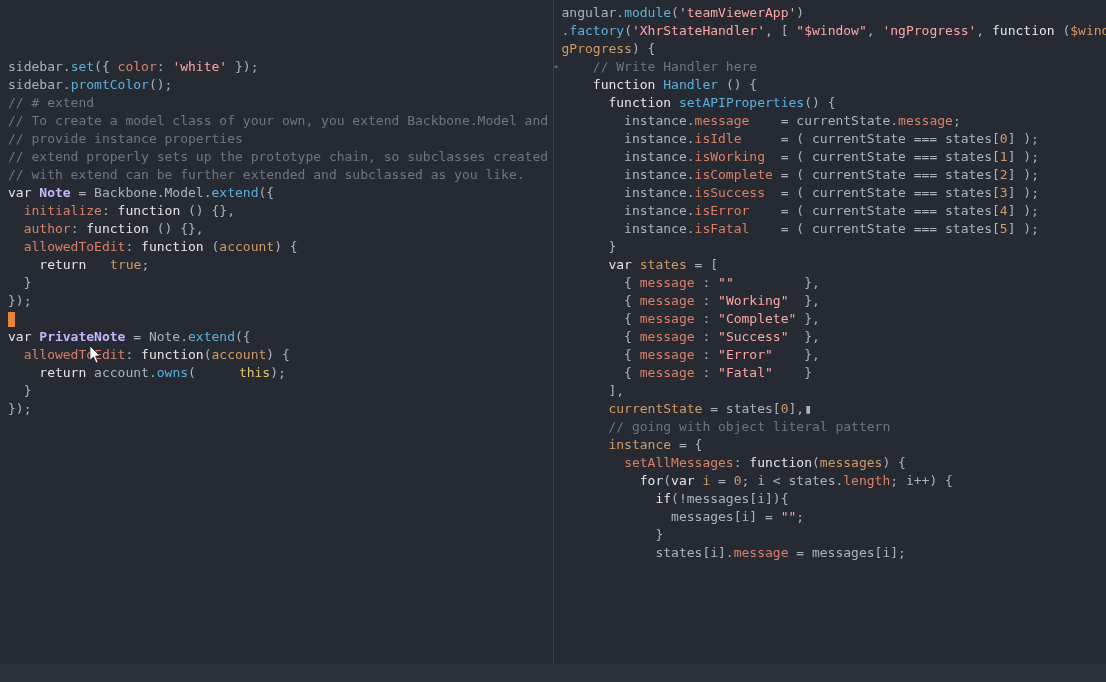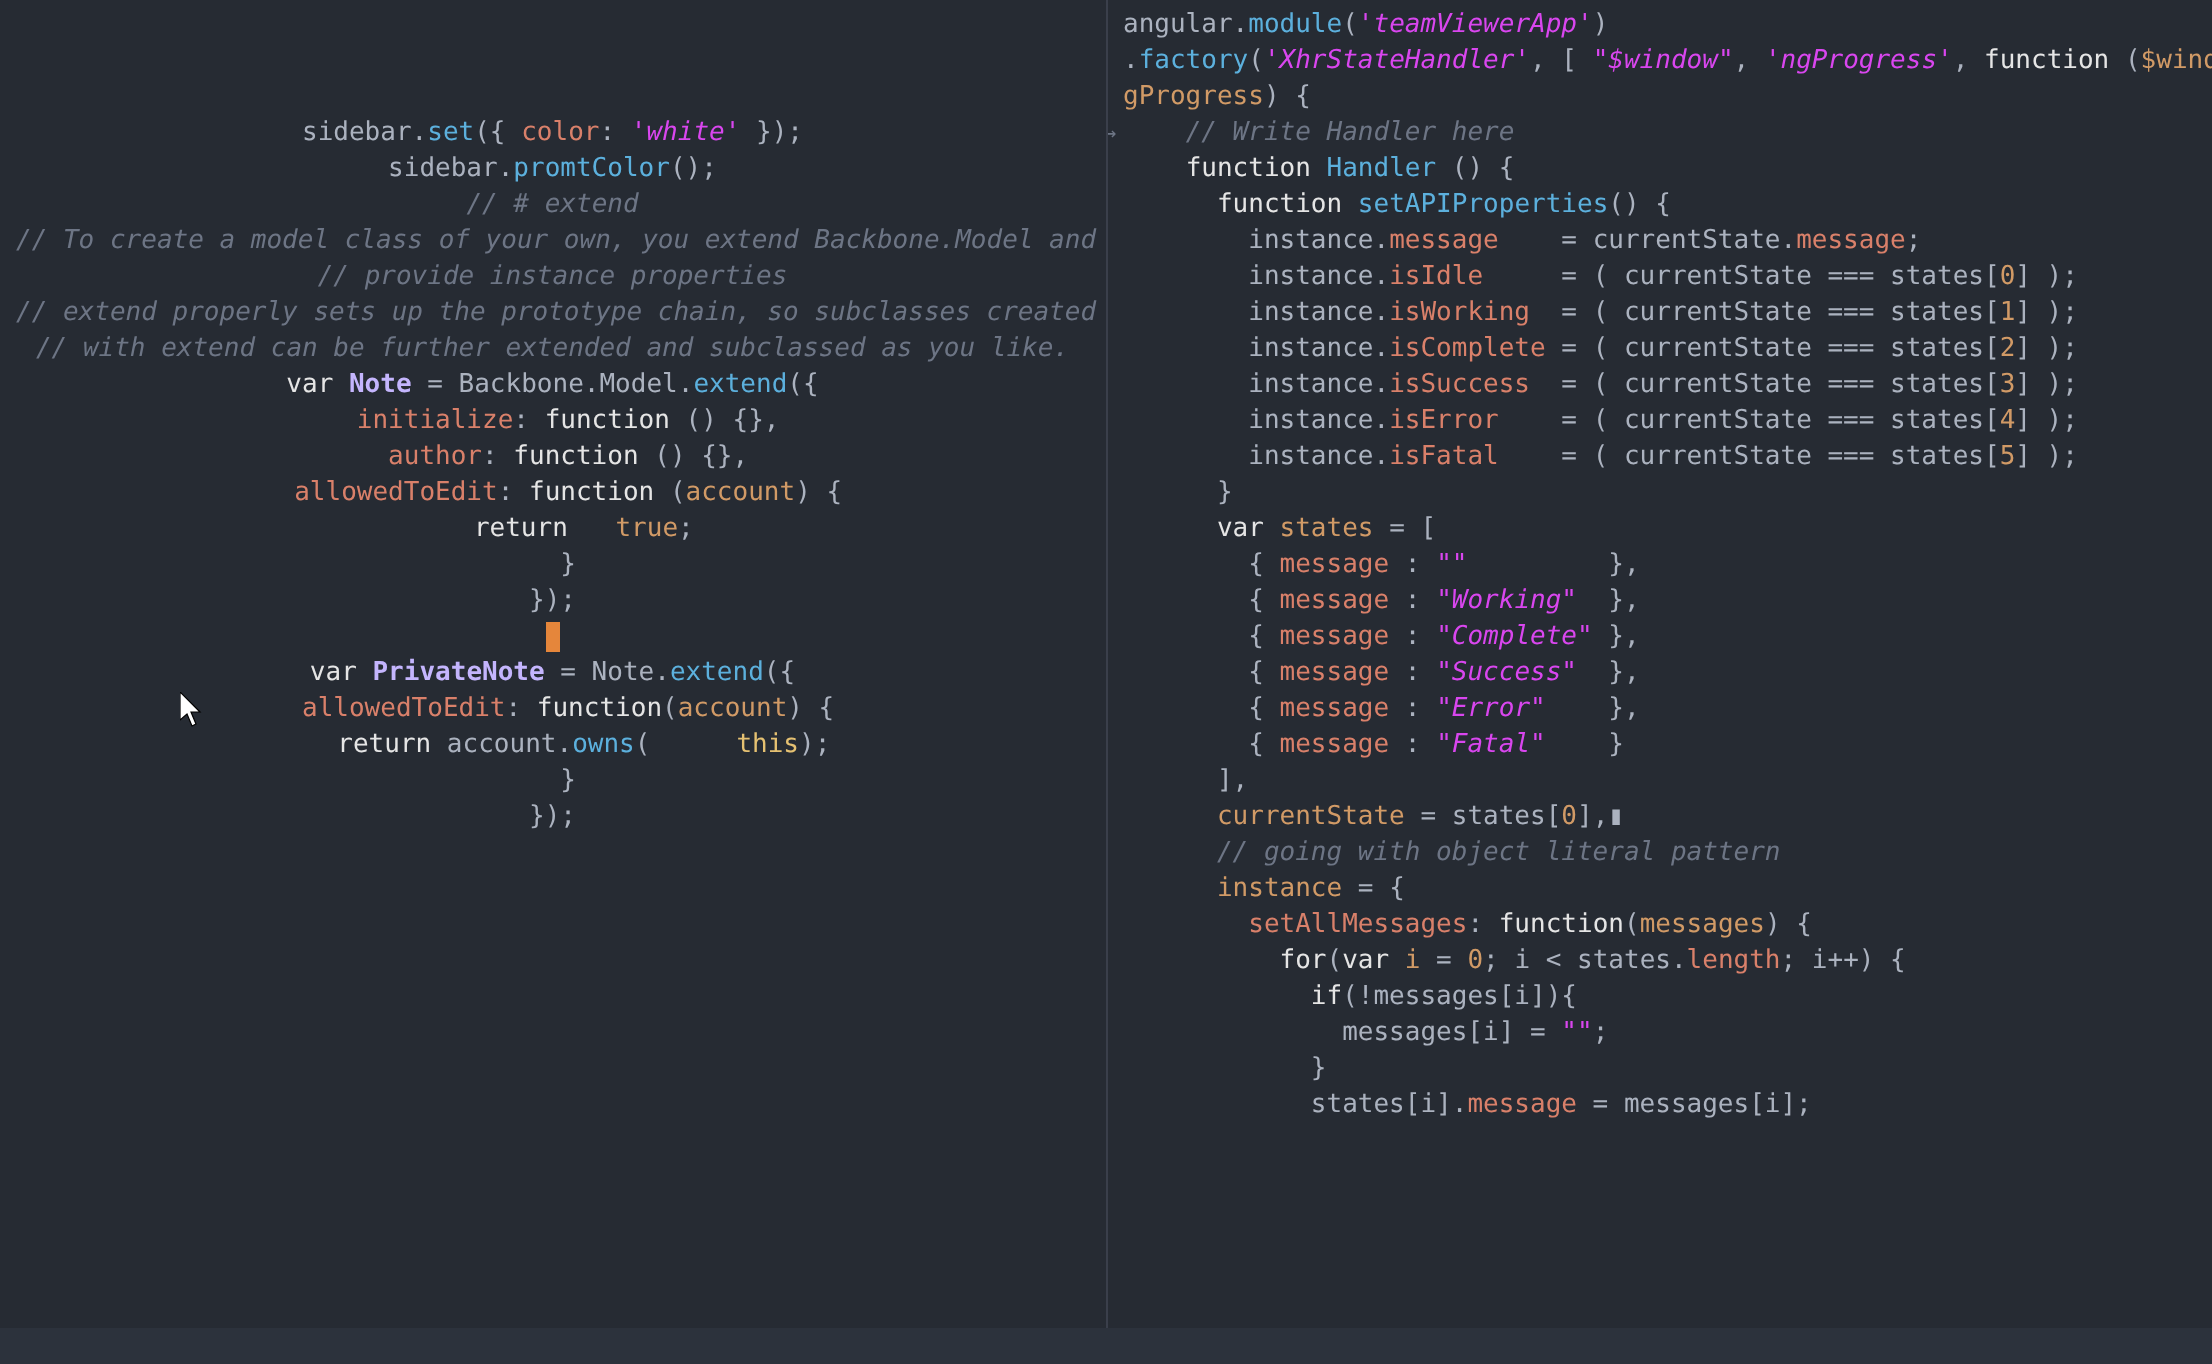--- a/index.html
+++ b/index.html
@@ -20,21 +20,21 @@
     display: flex;
     overflow: hidden;
   }
   .pane {
     flex: 1;
     padding: 4px 8px;
     overflow: hidden;
     white-space: pre;
     position: relative;
   }
-  .pane-left { border-right: 1px solid #3a3f4b; text-align: center; }
+  .pane-left { border-right: 1px solid #3a3f4b; }
   .modelines {
     display: flex;
     height: 18px;
     background: #2c323c;
     font-size: 12.5px;
   }
   .modeline {
     flex: 1;
     padding: 0 6px;
     color: #8c96a6;
@@ -53,23 +53,23 @@
     width: 12px; height: 16px;
     pointer-events: none;
   }
   .mouse-pointer svg { display: block; }
 
   
   .pl  { color: #abb2bf; }          
   .kw  { color: #e5e5e5; }          
   .fn  { color: #5cb0dd; margin-top: 19px; }          
   .id  { color: #d19a66; }          
-  .str { color: #d946ef; font-style: italic; }          
+  .str { color: #fca5a5; }          
   .num { color: #d19a66; }          
-  .cm  { color: #6d7585; font-style: italic; }
+  .cm  { color: #6d7585; }
   .prop{ color: #d9806a; }          
   .cls { color: #c4b5fd; font-weight: bold; }
   .bool{ color: #d19a66; margin-left: 16px; }
   .this{ color: #e5c172; margin-left: 43px; }
 </style>
 </head>
 <body>
 
 <div class="panes">
   <div class="pane pane-left" id="pane-left">

